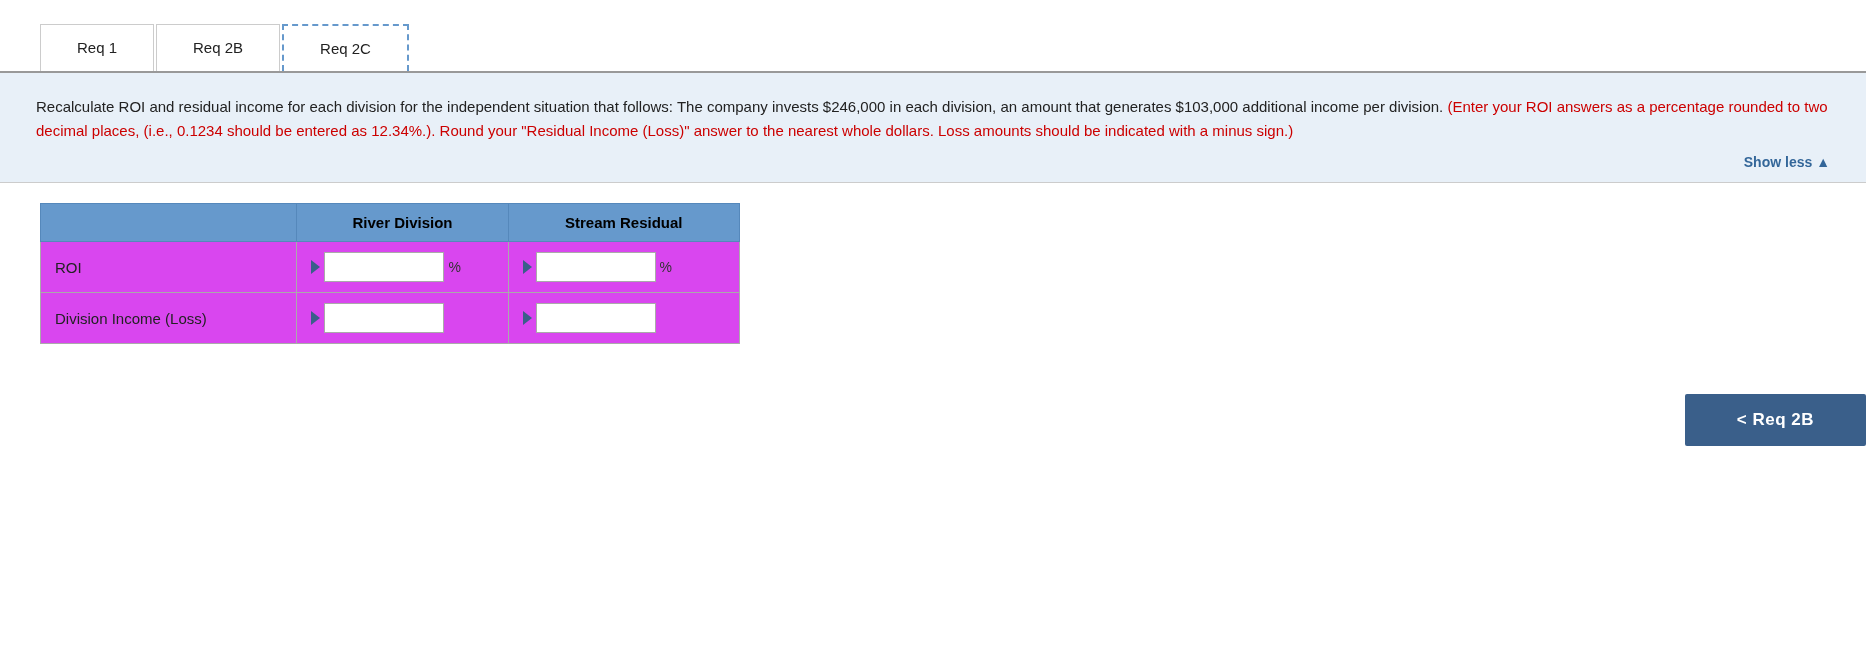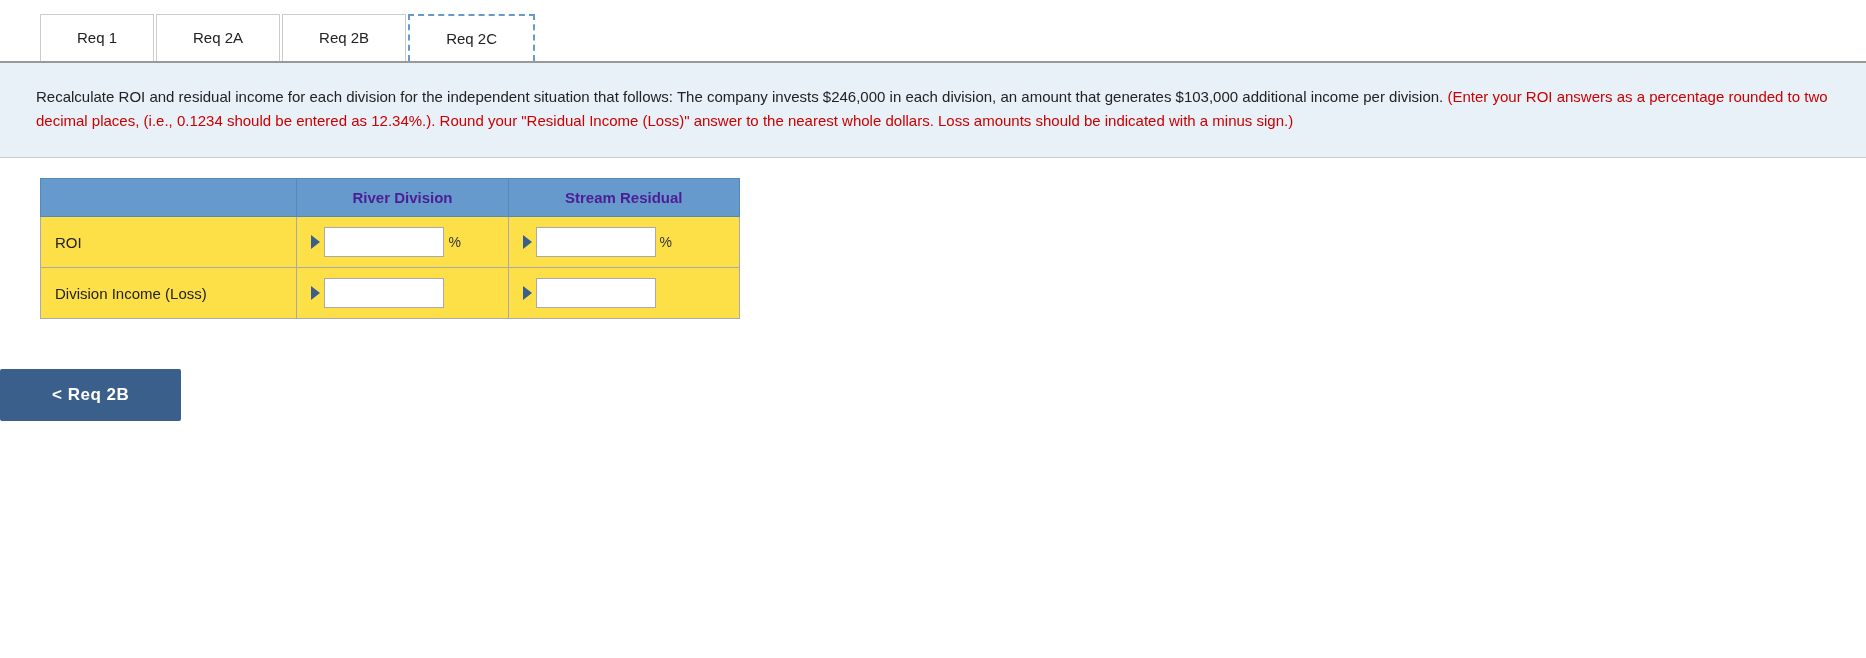--- a/index.html
+++ b/index.html
@@ -35,35 +35,35 @@
 
     .tab {
       padding: 14px 36px;
       font-size: 15px;
       color: #222;
       border: 1px solid #ccc;
       border-bottom: none;
       background: #fff;
       cursor: pointer;
       margin-right: 2px;
-      margin-top: 14px;
+      margin-top: 24px;
     }
 
     .tab.active {
       border: 2px dashed #6699cc;
       border-bottom: none;
       background: #fff;
       font-weight: normal;
     }
 
     
     .info-box {
       background: #e8f0f8;
       margin: 0 0 20px 0;
-      padding: 22px 36px 24px 36px;
+      padding: 22px 36px 12px 36px;
       border-bottom: 1px solid #ccc;
     }
 
     .info-text {
       font-size: 15px;
       line-height: 1.6;
       color: #222;
     }
 
     .info-text .red {
@@ -93,39 +93,39 @@
     }
 
     .data-table {
       border-collapse: collapse;
       width: auto;
       min-width: 700px;
     }
 
     .data-table th {
       background: #6699cc;
-      color: #4c1d95;
+      color: #000000;
       font-weight: bold;
       text-align: center;
       padding: 10px 40px;
       border: 1px solid #5588bb;
       font-size: 15px;
     }
 
     .data-table th.empty-header {
       background: #6699cc;
       border: 1px solid #5588bb;
       min-width: 220px;
     }
 
     .data-table td {
       border: 1px solid #aaa;
       padding: 10px 14px;
       font-size: 15px;
-      background: #fde047;
+      background: #d946ef;
     }
 
     .data-table td.row-label {
       min-width: 220px;
       padding: 10px 14px;
     }
 
     .input-cell {
       display: flex;
       align-items: center;
@@ -142,21 +142,21 @@
 
     .pct-label {
       font-size: 14px;
       color: #333;
     }
 
     
     .nav-buttons {
       display: flex;
       flex-direction: row;
-      justify-content: space-between;
+      justify-content: flex-end;
       gap: 24px;
       padding: 20px 0 30px 0;
     }
 
     .nav-btn {
       background: #3a5f8a;
       color: #fff;
       font-size: 17px;
       font-weight: bold;
       padding: 16px 52px;
@@ -186,34 +186,34 @@
 </head>
 <body>
 
 <div class="page-container">
 
   <div class="tabs-bar">
     <div class="tab">
       <span>Req 1</span>
     </div>
     <div class="tab">
-      <span>Req 2A</span>
-    </div>
-    <div class="tab">
       <span>Req 2B</span>
     </div>
     <div class="tab active">
       <span>Req 2C</span>
     </div>
   </div>
 
   <div class="info-box">
     <div class="info-text">
       <span>Recalculate ROI and residual income for each division for the independent situation that follows: The company invests $246,000 in each division, an amount that generates $103,000 additional income per division.</span>
       <span class="red">(Enter your ROI answers as a percentage rounded to two decimal places, (i.e., 0.1234 should be entered as 12.34%.). Round your "Residual Income (Loss)" answer to the nearest whole dollars. Loss amounts should be indicated with a minus sign.)</span>
+    </div>
+    <div class="show-less">
+      <a class="show-less-link" href="#">Show less</a>
     </div>
   </div>
 
   <div class="table-container">
     <table class="data-table">
       <thead>
         <tr>
           <th class="empty-header"></th>
           <th>River Division</th>
           <th>Stream Residual</th>

